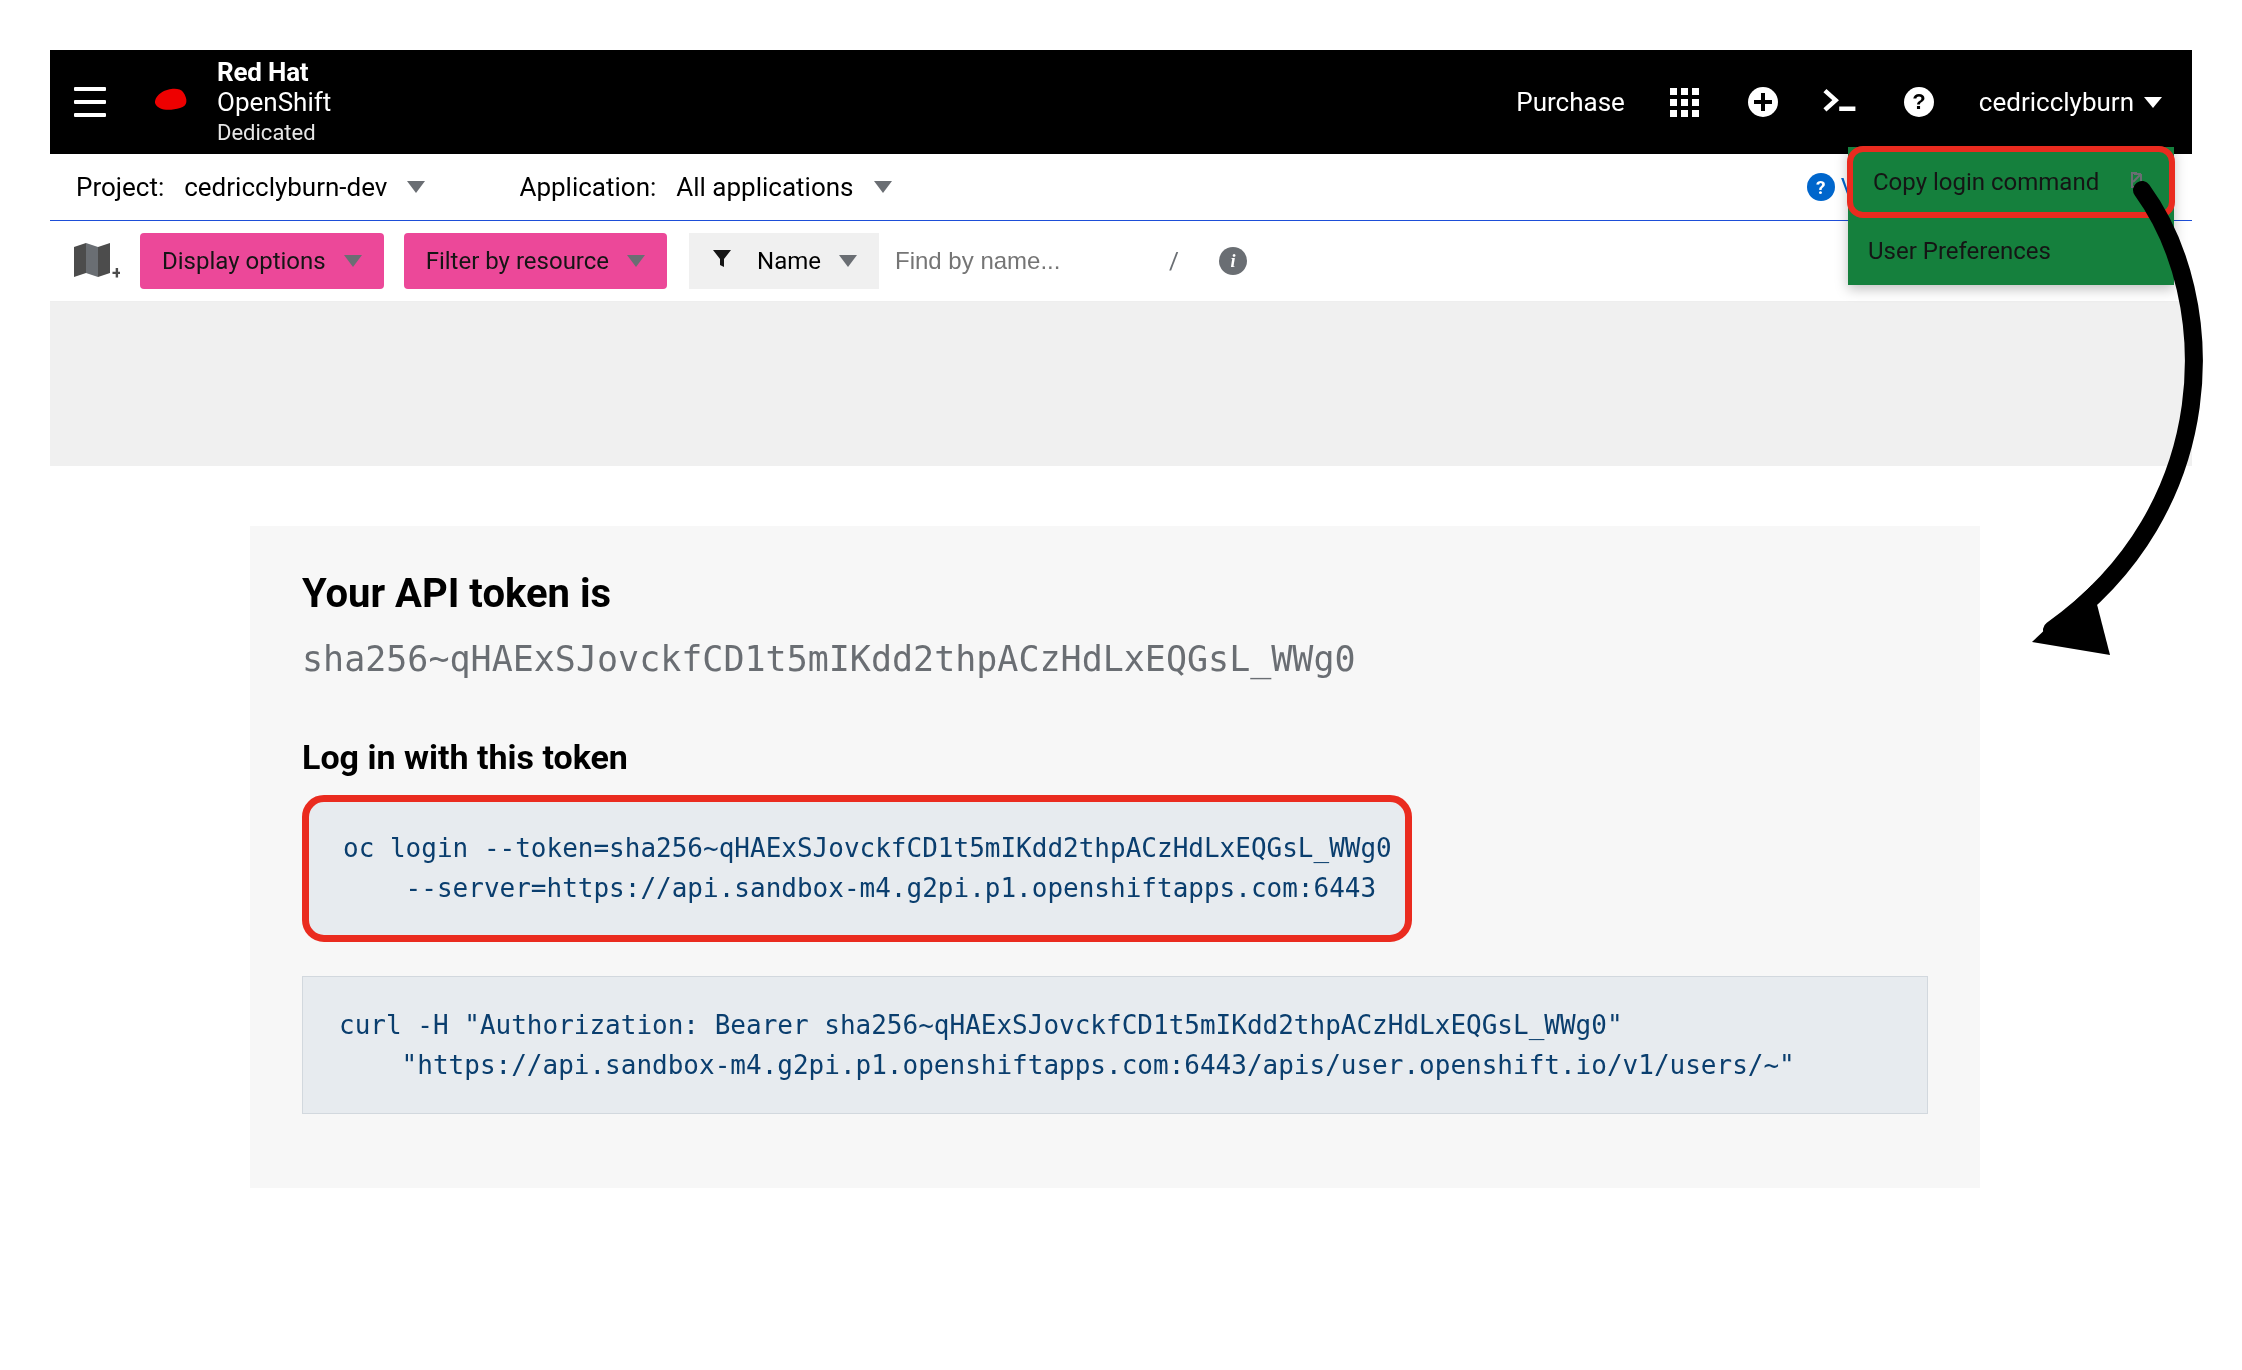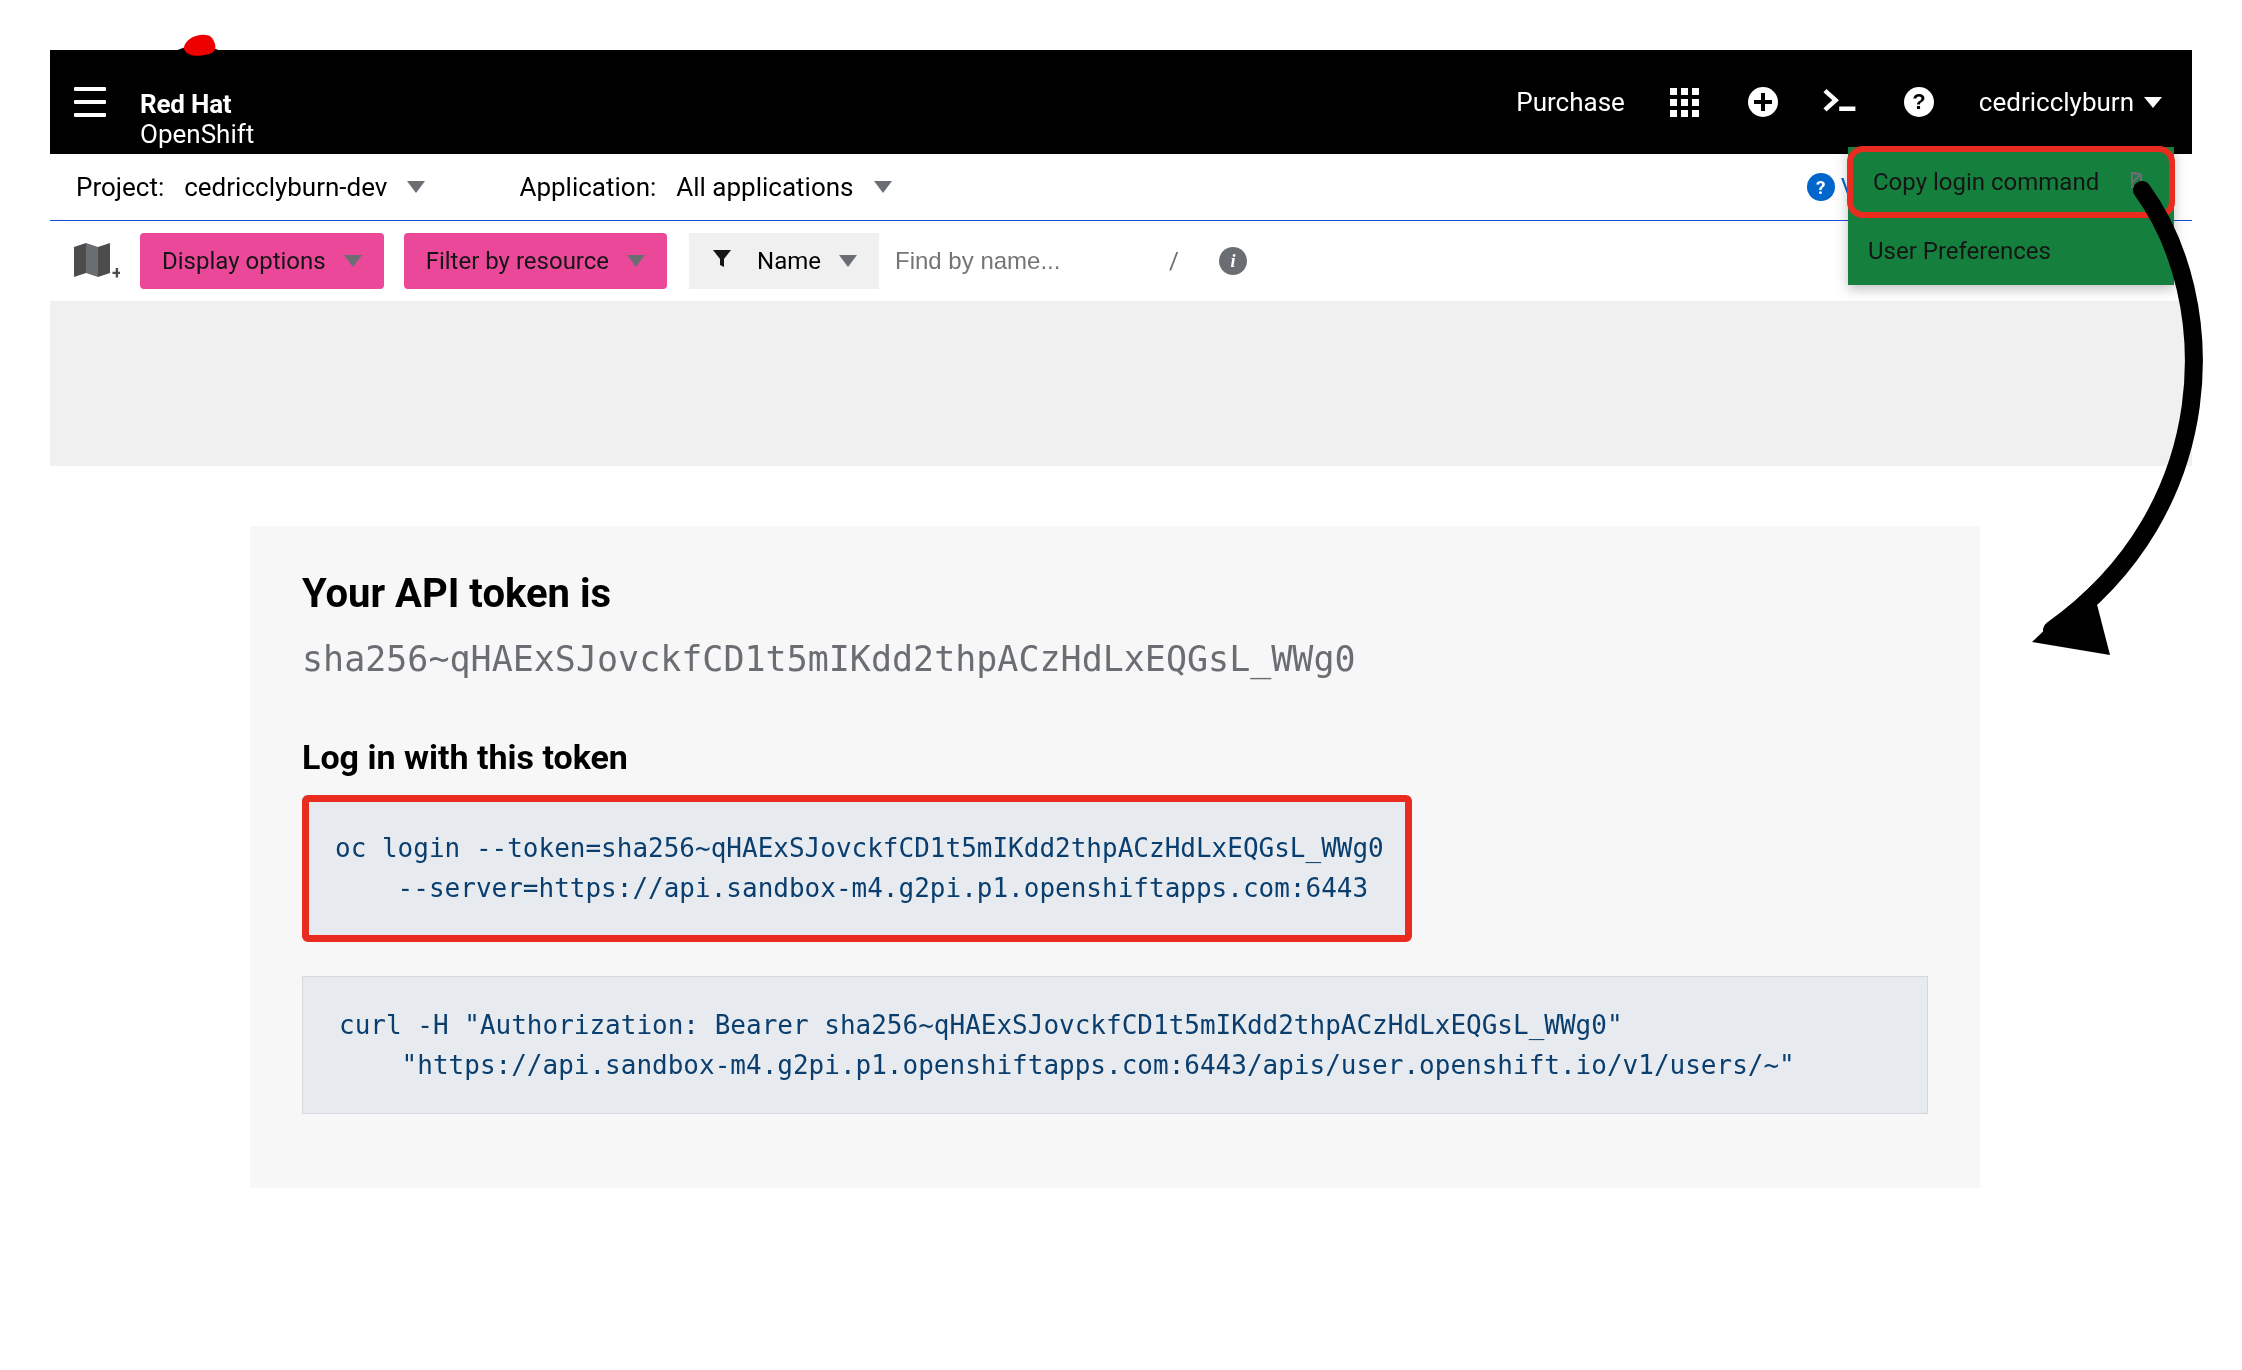--- a/index.html
+++ b/index.html
@@ -36,21 +36,20 @@
       height: 4px;
       width: 100%;
       background: #fff;
       border-radius: 1px;
     }
     .brand {
       display: flex;
       align-items: center;
       margin-left: 26px;
       gap: 21px;
-      flex-direction: column;
     }
     .fedora-icon svg { display: block; }
     .brand-text { line-height: 1.15; }
     .brand-line1 { font-size: 26px; font-weight: 700; letter-spacing: -0.2px; }
     .brand-line2 { font-size: 26px; font-weight: 400; }
     .brand-line3 { font-size: 22px; font-weight: 400; color: #e6e6e6; margin-top: 2px; }
     .masthead-spacer { flex: 1; }
     .masthead-actions {
       display: flex;
       align-items: center;
@@ -245,22 +244,22 @@
       margin-bottom: 18px;
     }
     .code-block {
       background: #e7ebef;
       border: 1px solid #d2d8de;
       padding: 28px 36px;
       margin-bottom: 34px;
     }
     .code-block.highlight {
       border: 7px solid #ea2b1f;
-      border-radius: 6px;
-      padding: 26px 26px;
+      border-radius: 22px;
+      padding: 26px 34px;
       width: 1110px;
     }
     .code-text {
       font-family: "SFMono-Regular", Menlo, Consolas, monospace;
       font-size: 26px;
       color: #0a3e6e;
       line-height: 1.55;
       white-space: pre;
     }
     .subheading {

